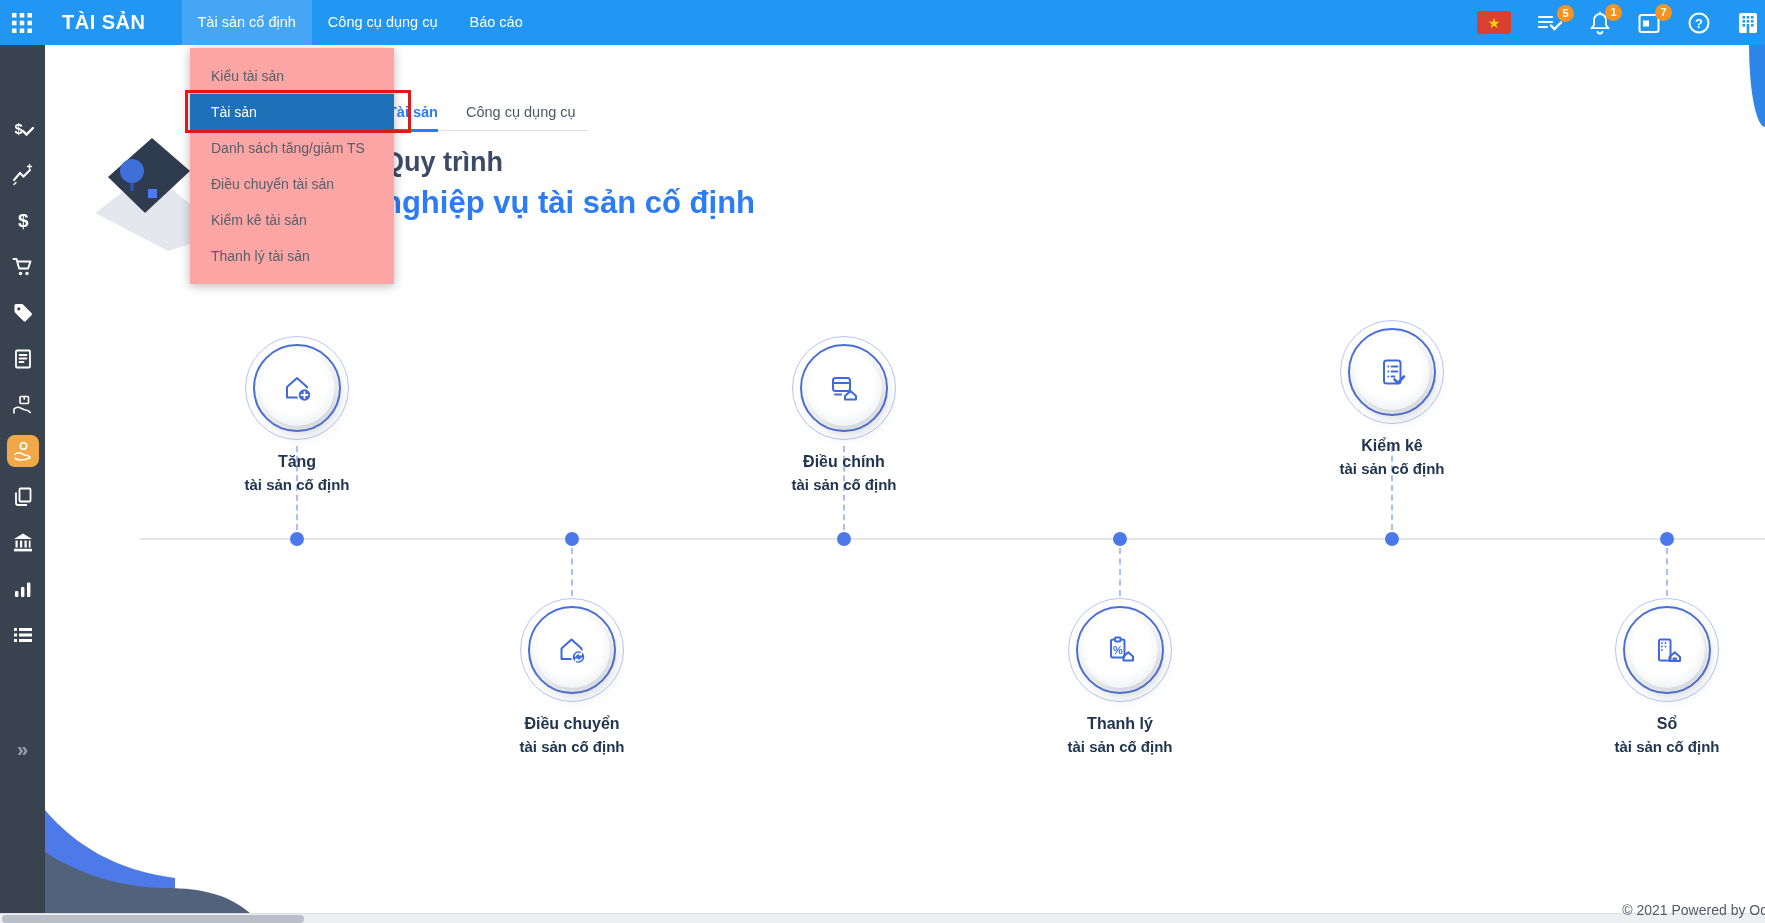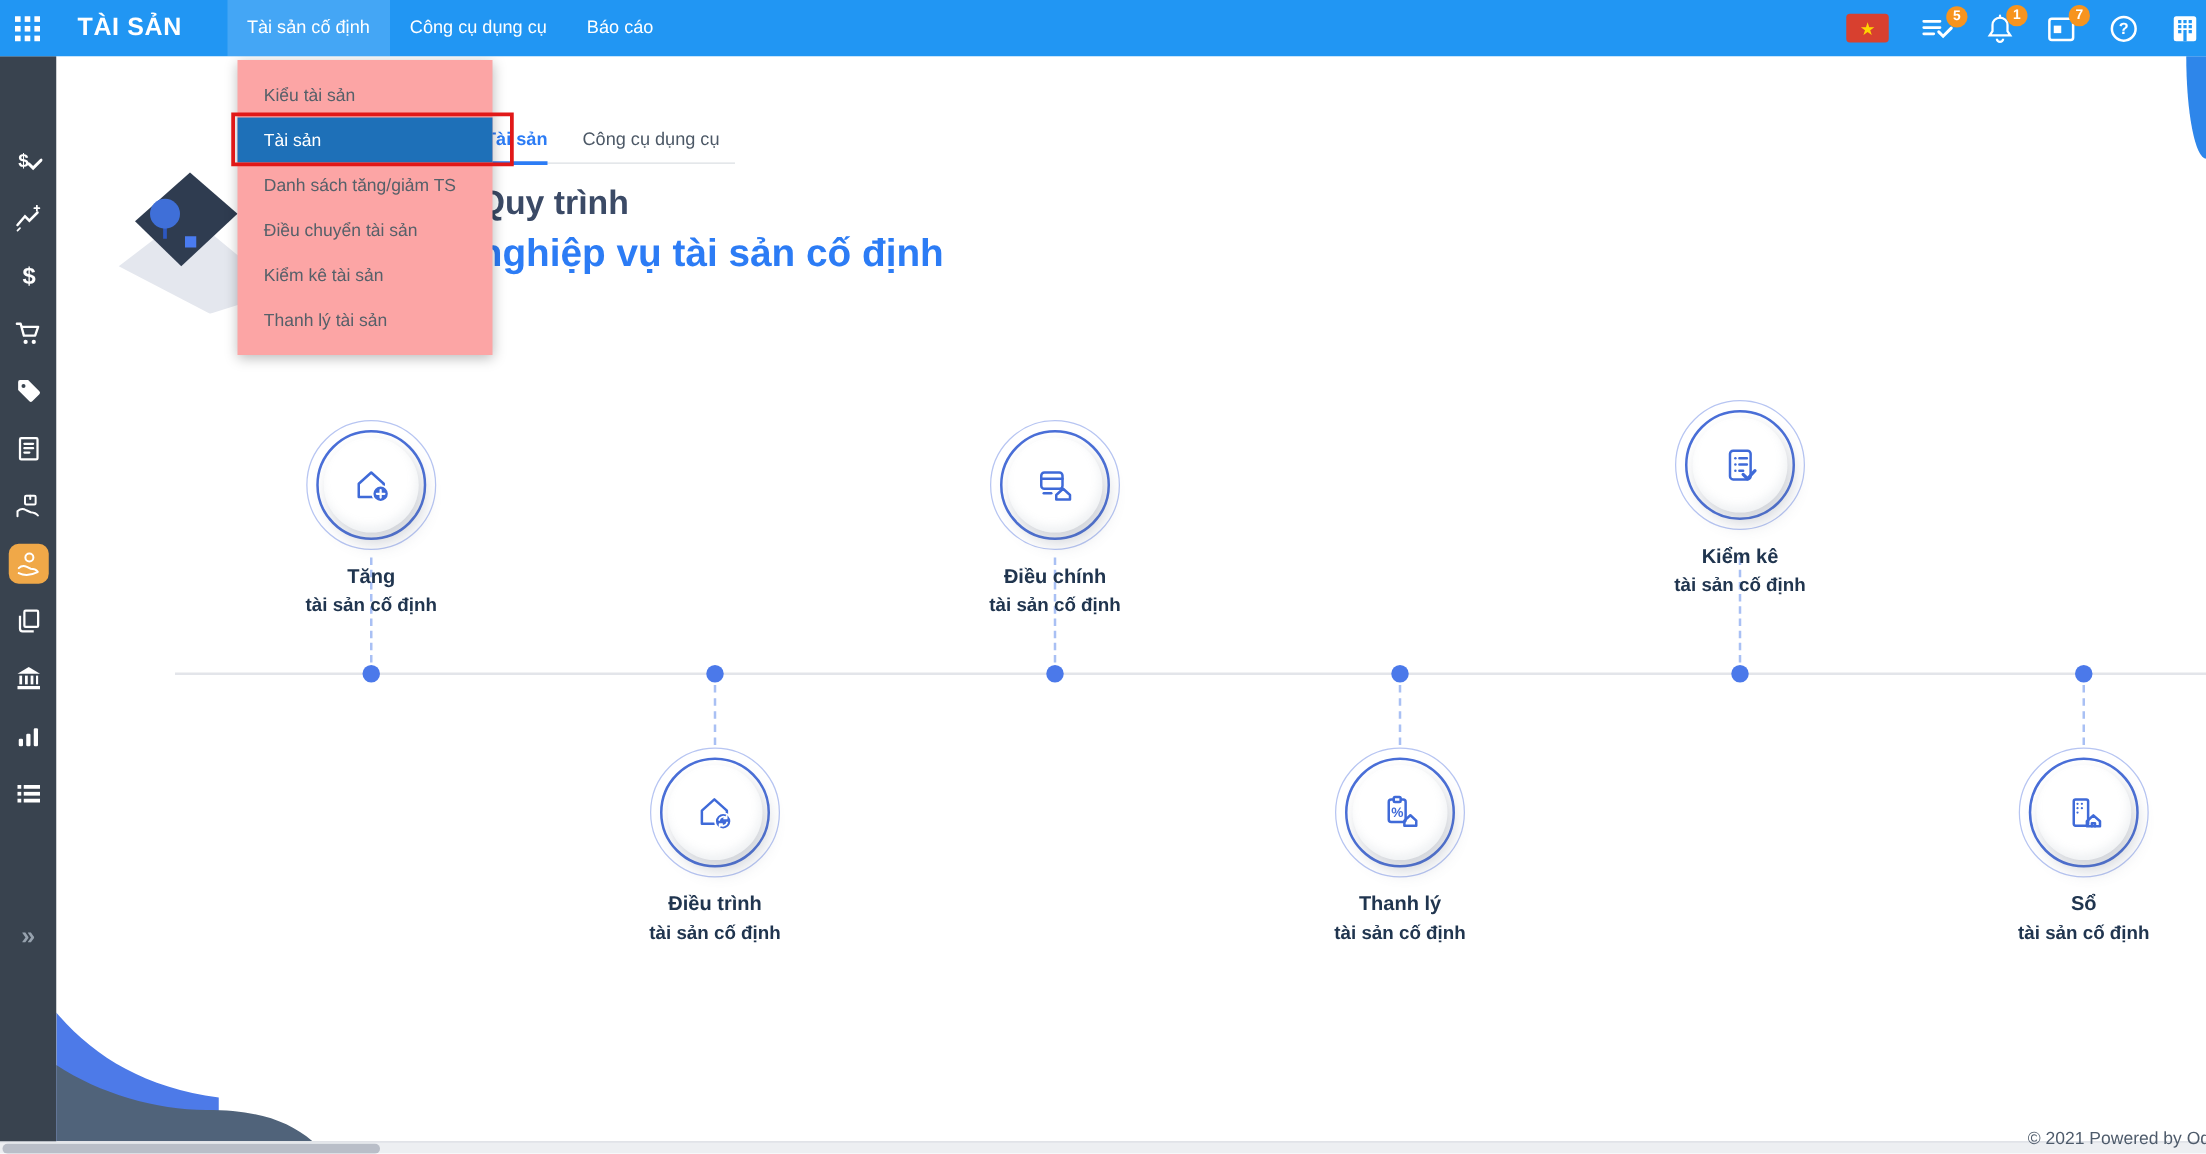--- a/index.html
+++ b/index.html
@@ -336,21 +336,21 @@
     <div class="ring-outer"></div>
     <div class="ring-mid"></div>
     <div class="disc">
       <svg width="44" height="44" viewBox="0 0 44 44" fill="none" stroke="#3f6ad8" stroke-width="2" stroke-linecap="round" stroke-linejoin="round">
         <path d="M11.5 20.5 L21.5 11.5 L31.5 20.5 V31 H11.5 Z"></path>
         <circle cx="28.5" cy="29" r="6.5" fill="#3f6ad8" stroke="#fff" stroke-width="1.5"></circle>
         <path d="M25.3 28 a3.4 3.4 0 0 1 6 -1.3 m0 -2 v2 h-2" stroke="#fff" stroke-width="1.4"></path>
         <path d="M31.7 30 a3.4 3.4 0 0 1 -6 1.3 m0 2 v-2 h2" stroke="#fff" stroke-width="1.4"></path>
       </svg>
     </div>
-    <div class="node-title">Điều trình</div>
+    <div class="node-title">Điều chuyển</div>
     <div class="node-sub">tài sản cố định</div>
   </div>
 
   <div class="node" style="left:1030px; top:598px">
     <div class="ring-outer"></div>
     <div class="ring-mid"></div>
     <div class="disc">
       <svg width="44" height="44" viewBox="0 0 44 44" fill="none" stroke="#3f6ad8" stroke-width="2" stroke-linecap="round" stroke-linejoin="round">
         <rect x="13" y="11.5" width="13.5" height="18" rx="2"></rect>
         <rect x="17" y="9.5" width="5.5" height="4" rx="1" fill="#fff"></rect>

